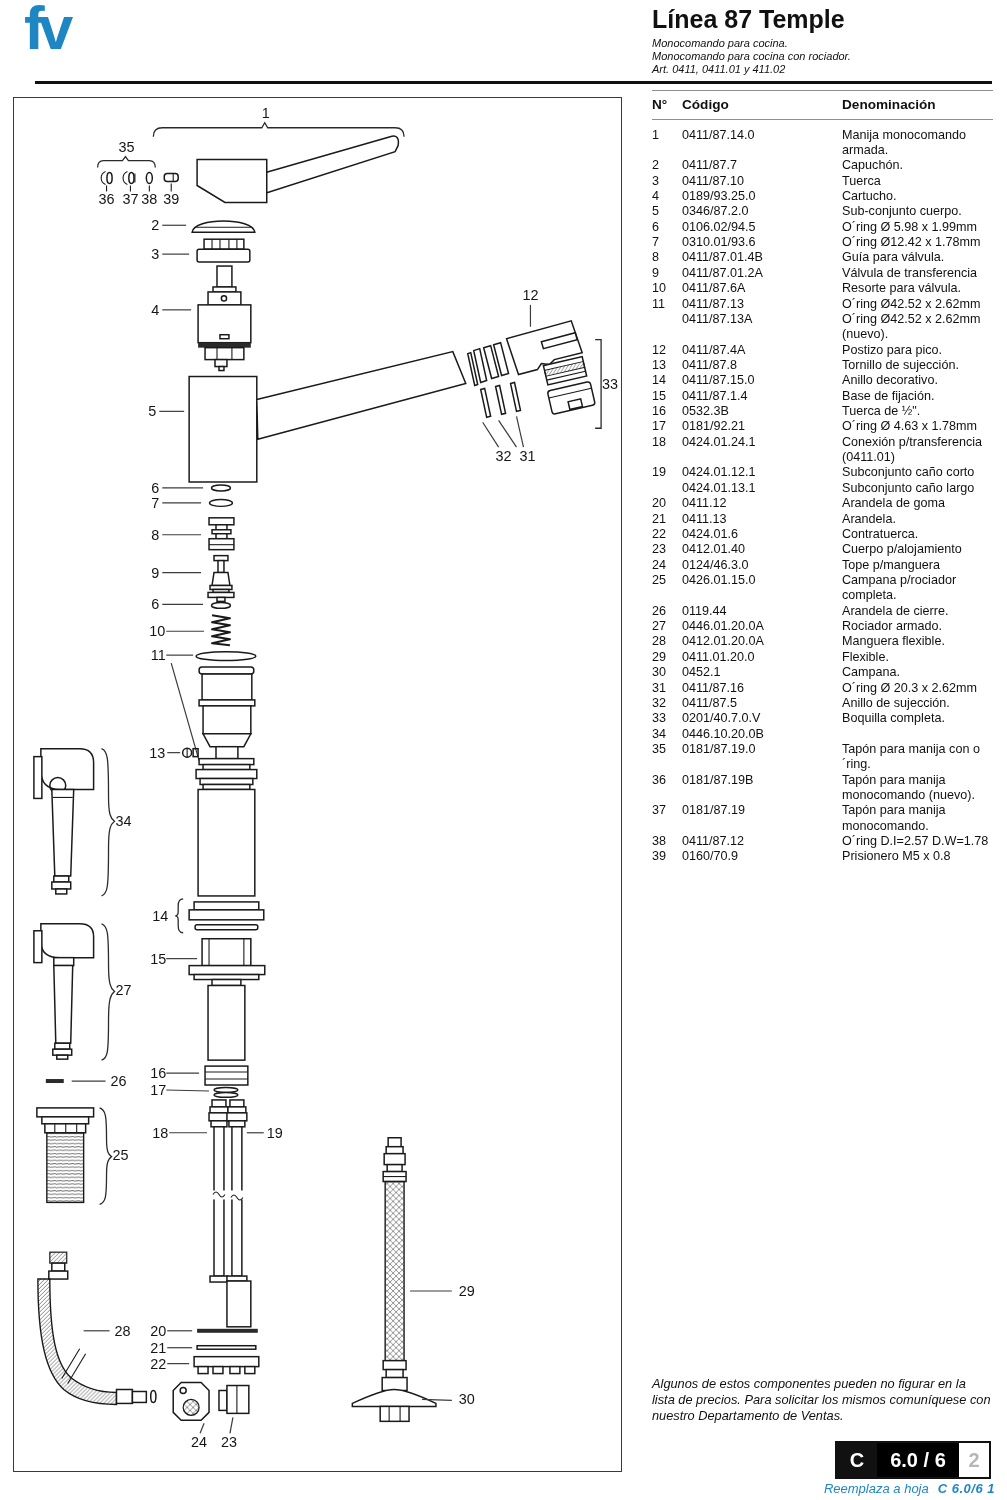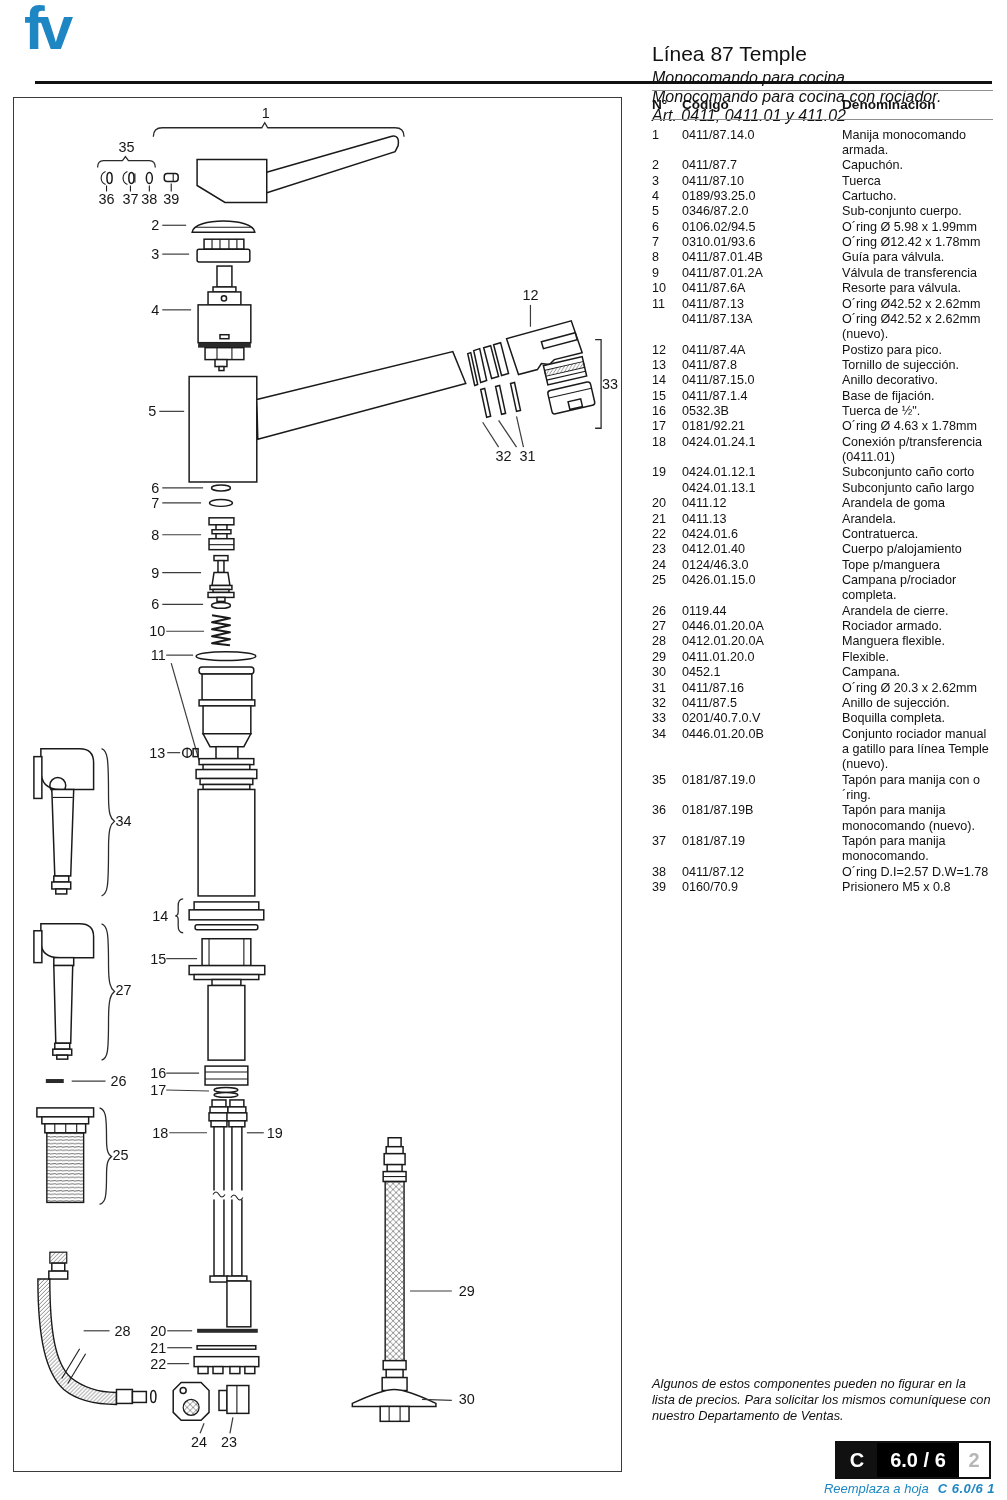--- a/index.html
+++ b/index.html
@@ -3,22 +3,22 @@
 <meta charset="utf-8">
 <style>
   html,body{margin:0;padding:0;background:#ffffff;}
   .page{position:relative;width:1007px;height:1500px;background:#fff;overflow:hidden;
         font-family:"Liberation Sans","DejaVu Sans",sans-serif;color:#111;}
   
   .logo{position:absolute;left:24px;top:-8px;font-size:62px;font-weight:bold;
         color:#1e87c3;letter-spacing:-6px;}
   
   .hdr{position:absolute;left:652px;top:6px;width:345px;}
-  .hdr-title{font-size:21px;font-weight:normal;line-height:1.1;margin-top:36px;}
-  .hdr-sub{font-size:16px;font-style:italic;line-height:1.2;margin-top:3px;}
+  .hdr-title{font-size:25px;font-weight:bold;line-height:1.1;}
+  .hdr-sub{font-size:11px;font-style:italic;line-height:1.2;margin-top:3px;}
   .rule-black{position:absolute;left:35px;top:81px;width:957px;height:2.5px;background:#111;}
   
   .diagram{position:absolute;left:13px;top:97px;width:609px;height:1375px;
            border:1.5px solid #3a3a3a;box-sizing:border-box;}
   svg .p{fill:#ffffff;stroke:#1a1a1a;stroke-width:1.5;}
   svg .pn{fill:none;stroke:#1a1a1a;stroke-width:1.5;}
   svg .thin{fill:none;stroke:#1a1a1a;stroke-width:1.1;}
   svg .dk{fill:#2a2a2a;stroke:none;}
   svg .ld{stroke:#3c3c3c;stroke-width:1.2;fill:none;}
   svg .br{stroke:#2a2a2a;stroke-width:1.3;fill:none;}
@@ -615,22 +615,21 @@
         <span class="c-code">0411/87.5</span>
         <span class="c-name">Anillo de sujección.</span>
       </div>
         <div class="trow">
         <span class="c-n">33</span>
         <span class="c-code">0201/40.7.0.V</span>
         <span class="c-name">Boquilla completa.</span>
       </div>
         <div class="trow">
         <span class="c-n">34</span>
-        <span class="c-code">0446.01.20.0B</span>
-        <span class="c-name">Conjunto rociador manual a gatillo para línea Temple (nuevo).</span>
+        <span class="c-code">0446.10.20.0B</span>
       </div>
         <div class="trow">
         <span class="c-n">35</span>
         <span class="c-code">0181/87.19.0</span>
         <span class="c-name">Tapón para manija con o´ring.</span>
       </div>
         <div class="trow">
         <span class="c-n">36</span>
         <span class="c-code">0181/87.19B</span>
         <span class="c-name">Tapón para manija monocomando (nuevo).</span>

